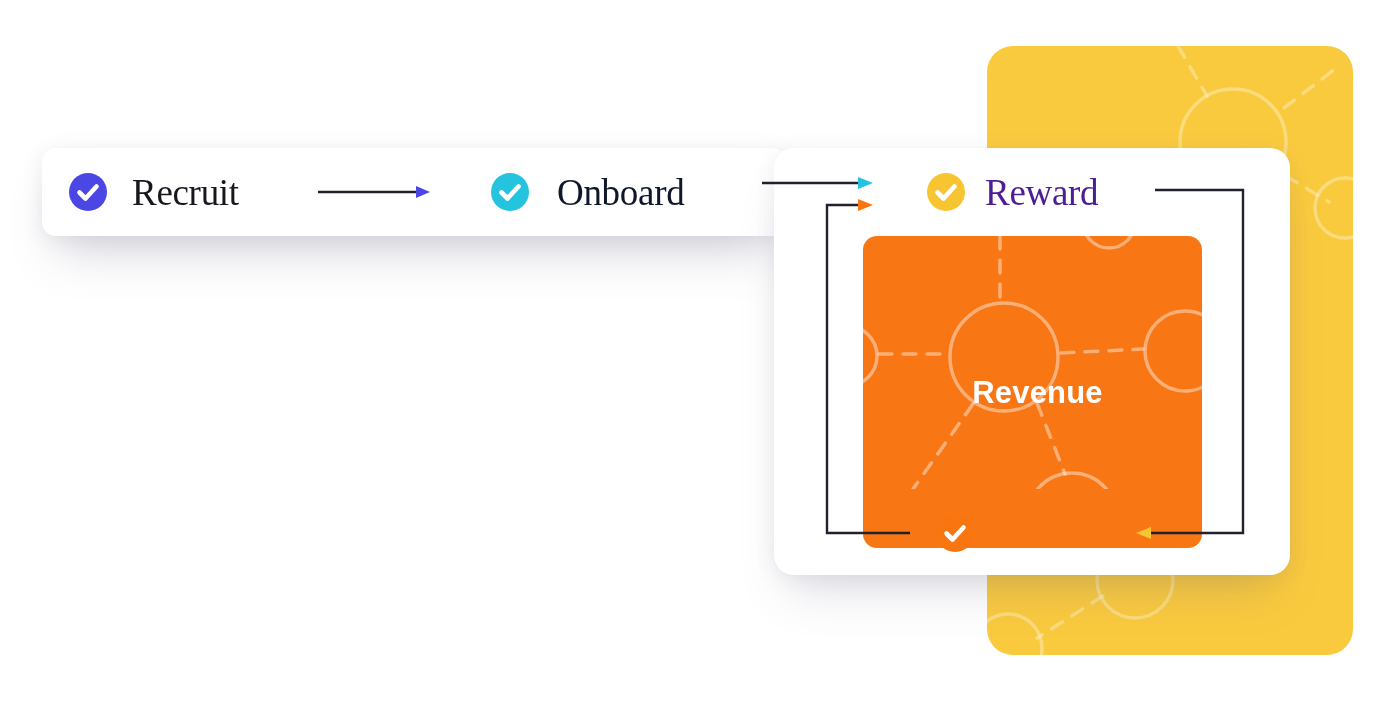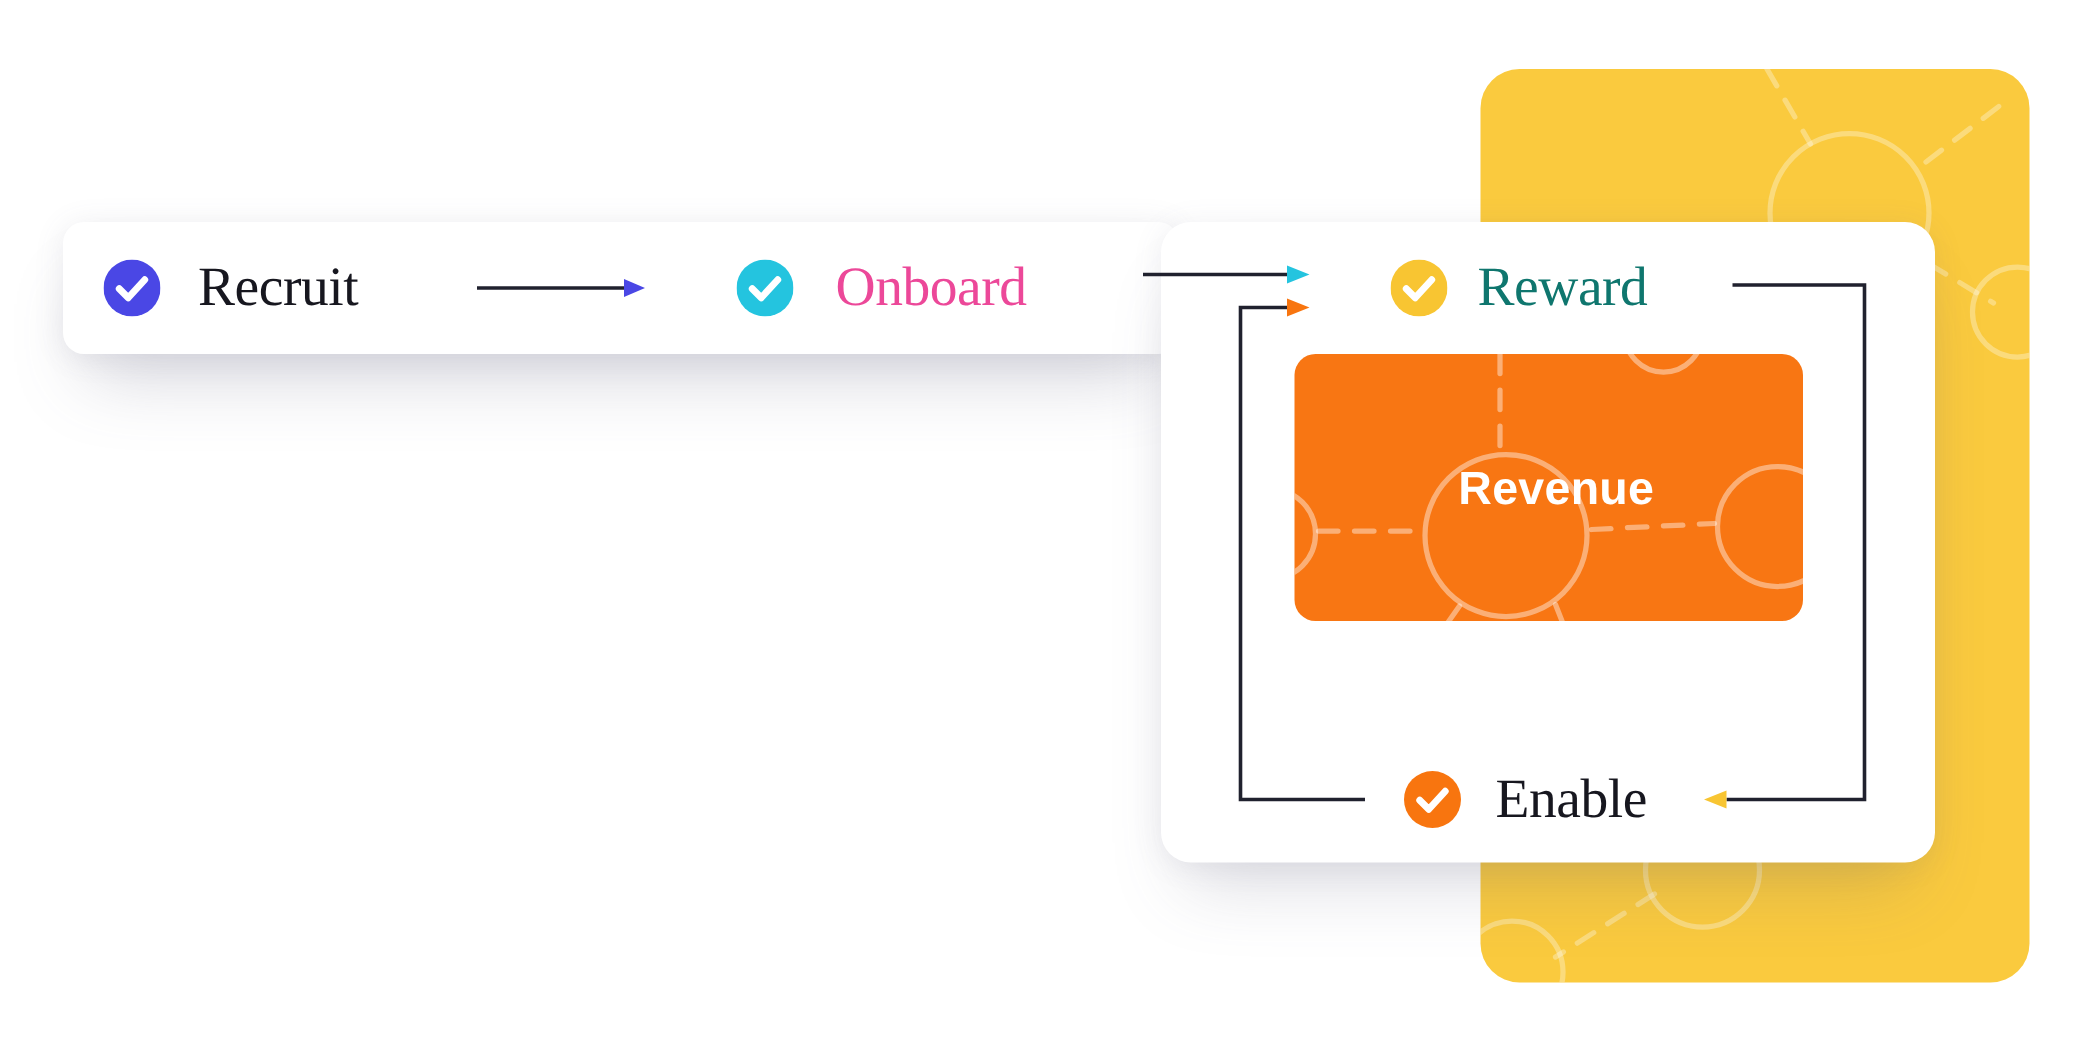--- a/index.html
+++ b/index.html
@@ -22,21 +22,21 @@
     box-shadow:0 2px 20px rgba(96,96,125,0.12), 0 30px 48px -16px rgba(96,96,125,0.28);
   }
   .loop-card {
     position:absolute; left:774px; top:148px; width:516px; height:427px;
     border-radius:20px;
     box-shadow:0 2px 20px rgba(96,96,125,0.10), 0 30px 48px -16px rgba(96,96,125,0.22);
   }
 
   
   .revenue-box {
-    position:absolute; left:863px; top:236px; width:339px; height:178px;
+    position:absolute; left:863px; top:236px; width:339px; height:312px;
     border-radius:14px; overflow:hidden;
   }
   .revenue-box svg { position:absolute; left:0; top:0; }
   .revenue-label {
     position:absolute; inset:0; display:flex; flex-direction:column;
     align-items:center; justify-content:center; text-align:center;
     font-size:31px; line-height:37px; font-weight:bold; letter-spacing:0.2px;
     padding-left:10px;
   }
 
@@ -123,27 +123,26 @@
   <svg class="step-icon" style="left:69px; top:173px;" viewBox="0 0 38 38">
     <circle cx="19" cy="19" r="19" fill="#4A47E5"></circle>
     <path d="M10.5,19.5 L16.5,25.5 L27.5,13.5" fill="none" stroke="#ffffff" stroke-width="4.6" stroke-linecap="round" stroke-linejoin="round"></path>
   </svg>
   <div class="step-label" style="left: 132px; top: 192px; color: rgb(23, 23, 31);">Recruit</div>
 
   <svg class="step-icon" style="left:491px; top:173px;" viewBox="0 0 38 38">
     <circle cx="19" cy="19" r="19" fill="#24C4DF"></circle>
     <path d="M10.5,19.5 L16.5,25.5 L27.5,13.5" fill="none" stroke="#ffffff" stroke-width="4.6" stroke-linecap="round" stroke-linejoin="round"></path>
   </svg>
-  <div class="step-label" style="left: 557px; top: 192px; color: #ec4899;">Onboard</div>
+  <div class="step-label" style="left: 557px; top: 192px; color: #0f172a;">Onboard</div>
 
   <svg class="step-icon" style="left:927px; top:173px;" viewBox="0 0 38 38">
     <circle cx="19" cy="19" r="19" fill="#F8C532"></circle>
     <path d="M10.5,19.5 L16.5,25.5 L27.5,13.5" fill="none" stroke="#ffffff" stroke-width="4.6" stroke-linecap="round" stroke-linejoin="round"></path>
   </svg>
-  <div class="step-label" style="left: 985px; top: 192px; color: #0f766e;">Reward</div>
+  <div class="step-label" style="left: 985px; top: 192px; color: #4c1d95;">Reward</div>
 
   <svg class="step-icon" style="left:936px; top:514px;" viewBox="0 0 38 38">
     <circle cx="19" cy="19" r="19" fill="#F8750F"></circle>
     <path d="M10.5,19.5 L16.5,25.5 L27.5,13.5" fill="none" stroke="#ffffff" stroke-width="4.6" stroke-linecap="round" stroke-linejoin="round"></path>
   </svg>
-  <div class="step-label" style="left: 997px; top: 533px; color: rgb(23, 23, 31);">Enable</div>
 
 </div>
 
 </body></html>

